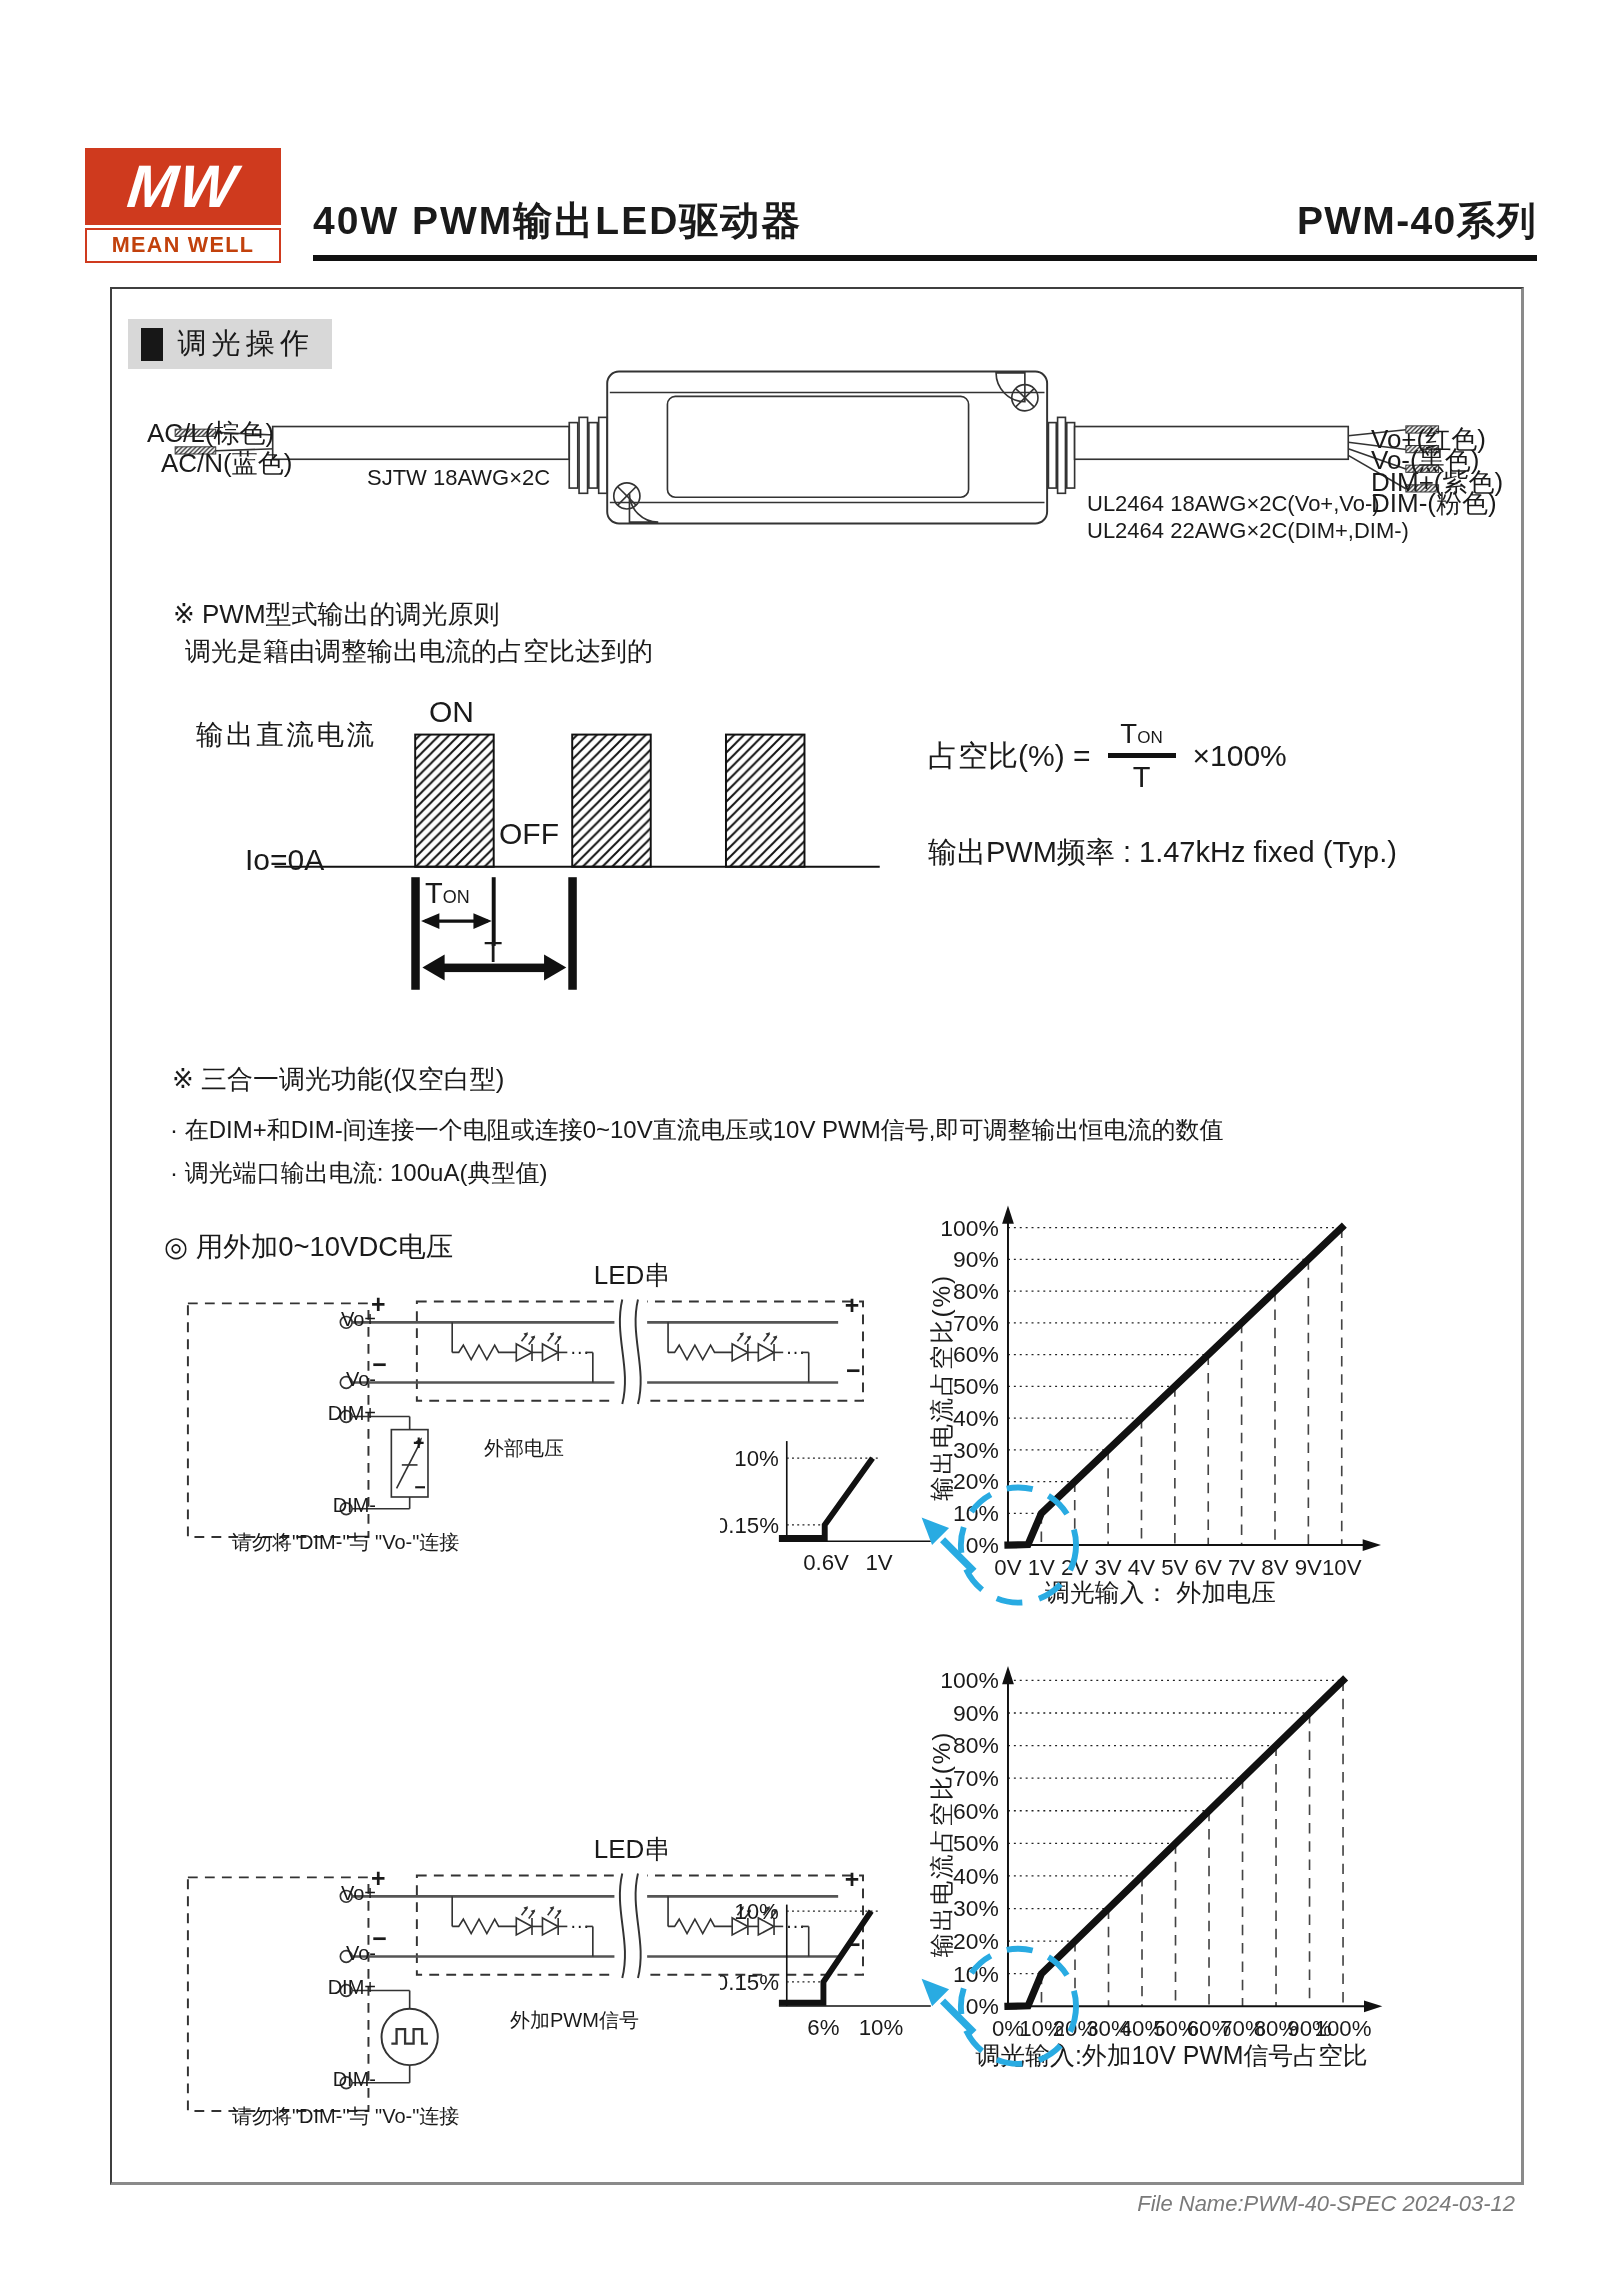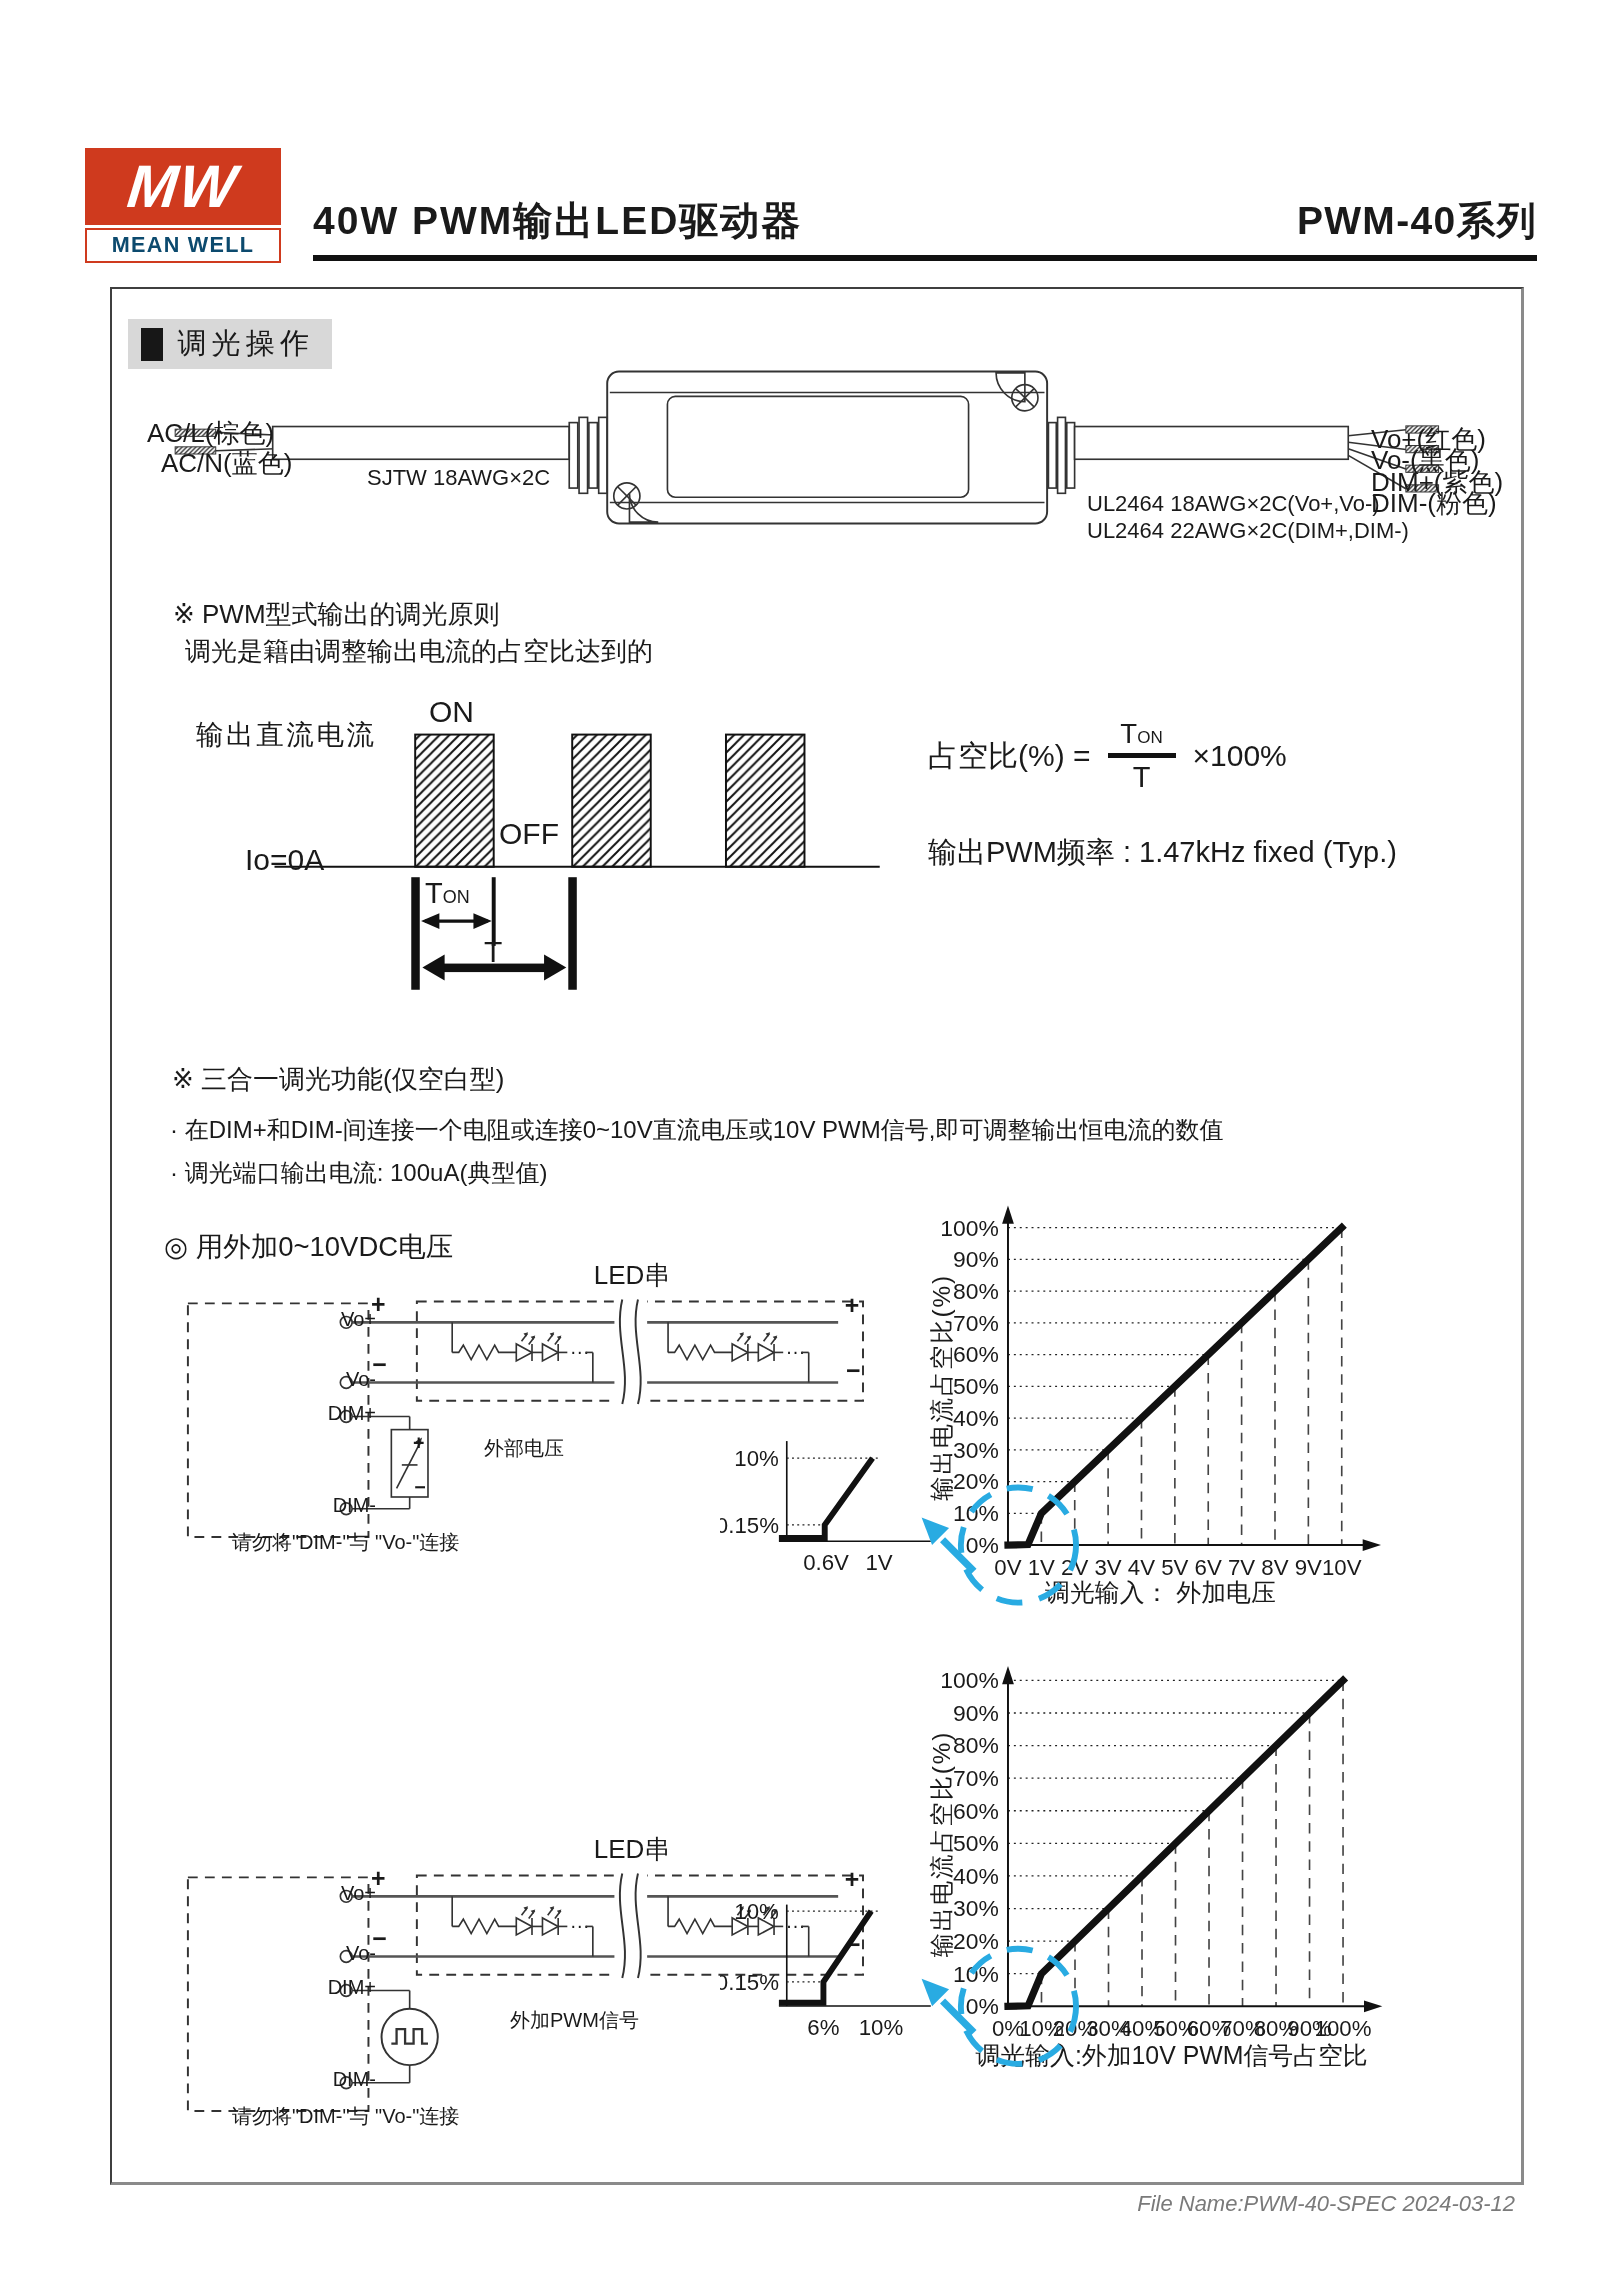--- a/index.html
+++ b/index.html
@@ -4,21 +4,21 @@
 <style>
   html,body{margin:0;padding:0;background:#e8e8e8;}
   .page{position:relative;width:1623px;height:2295px;background:#ffffff;overflow:hidden;
         font-family:"Liberation Sans","DejaVu Sans",sans-serif;color:#1a1a1a;}
   .abs{position:absolute;}
   
   .logo{left:85px;top:148px;width:196px;}
   .logo-mw{height:77px;background:#cf3a1e;display:flex;align-items:center;justify-content:center;}
   .logo-mw span{color:#fff;font-size:60px;font-weight:bold;font-style:italic;transform:skewX(-6deg);letter-spacing:1.3px;}
   .logo-mean{margin-top:2.6px;height:31px;border:2.6px solid #cf3a1e;display:flex;align-items:center;justify-content:center;}
-  .logo-mean span{color:#0c4a6e;font-size:21.6px;font-weight:bold;letter-spacing:1.3px;}
+  .logo-mean span{color:#c2410c;font-size:21.6px;font-weight:bold;letter-spacing:1.3px;}
   .main-title{left:313px;top:194px;font-size:39px;font-weight:600;letter-spacing:2px;}
   .series-title{left:851px;top:194px;width:686px;text-align:right;font-size:39px;font-weight:700;letter-spacing:1.3px;}
   .hr-divider{left:313px;top:255px;width:1224px;height:5.9px;background:#111;}
   
   .content-box{left:110px;top:287px;width:1409px;height:1893px;border:2px solid #3f3f3f;
                border-right:3.3px solid #8a8a8a;border-bottom:3.9px solid #8a8a8a;}
   .sec-hdr{left:128px;top:319px;width:204px;height:50px;background:#d8d8d8;display:flex;align-items:center;}
   .sec-hdr .sq{width:22px;height:33px;background:#171717;margin-left:13px;}
   .sec-hdr .tx{font-size:29px;letter-spacing:5.2px;margin-left:14.4px;}
   .t33{font-size:26px;}

